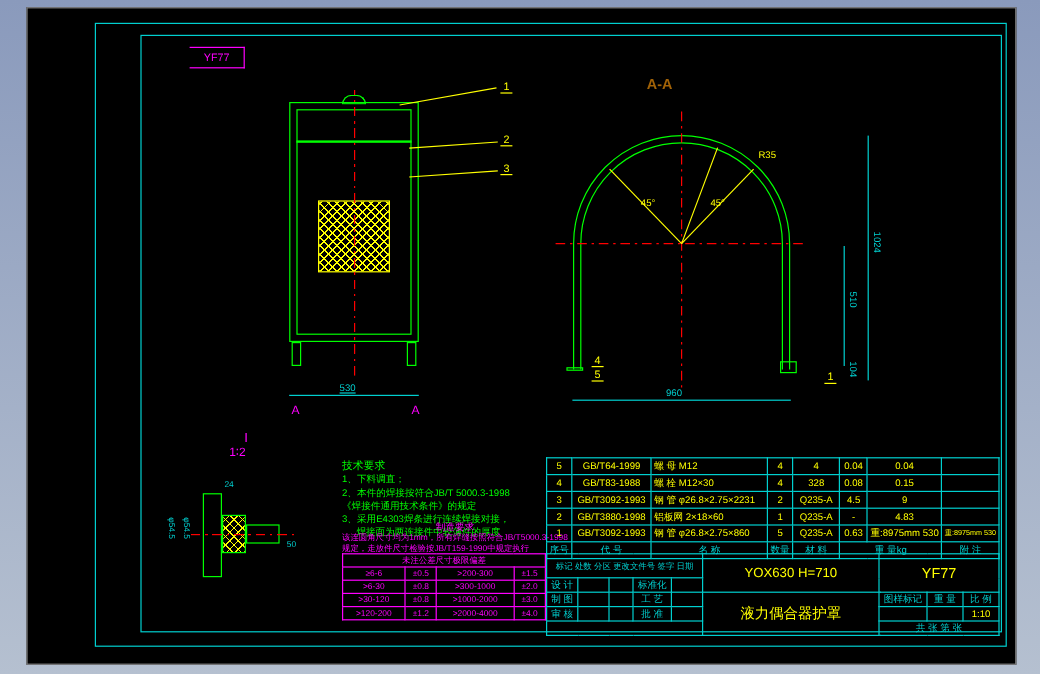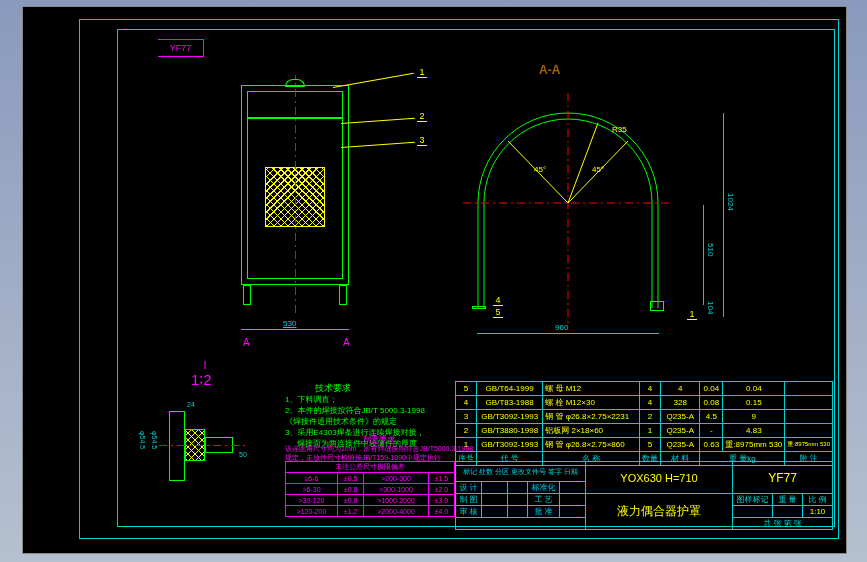--- a/index.html
+++ b/index.html
@@ -242,54 +242,54 @@
       <path d="M 20 225 L 20 120 A 90 90 0 0 1 200 120 L 200 225" stroke="#0f0" fill="none" stroke-width="1"></path>
       <path d="M 26 225 L 26 120 A 84 84 0 0 1 194 120 L 194 225" stroke="#0f0" fill="none" stroke-width="1"></path>
       <line x1="110" y1="10" x2="110" y2="240" stroke="#f00" stroke-dasharray="8,4,2,4" stroke-width="1"></line>
       <line x1="5" y1="120" x2="215" y2="120" stroke="#f00" stroke-dasharray="8,4,2,4" stroke-width="1"></line>
       <line x1="110" y1="120" x2="50" y2="58" stroke="#ff0" stroke-width="1"></line>
       <line x1="110" y1="120" x2="170" y2="58" stroke="#ff0" stroke-width="1"></line>
       <line x1="110" y1="120" x2="140" y2="40" stroke="#ff0" stroke-width="1"></line>
     </svg>
     <div class="dim-text" style="left:76px;top:82px;">45°</div>
     <div class="dim-text" style="left:134px;top:82px;">45°</div>
-    <div class="dim-text" style="left:114px;top:42px;padding-left:40px;">R35</div>
+    <div class="dim-text" style="left:134px;top:42px;padding-left:40px;">R35</div>
     <div class="rect-green" style="left:14px;top:223px;width:14px;height:3px;"></div>
     <div class="rect-green" style="left:192px;top:218px;width:14px;height:10px;"></div>
   </div>
 
   <div class="dim-line-c" style="left:700px;top:106px;width:1px;height:204px;"></div>
   <div class="dim-text-c" style="left:703px;top:186px;writing-mode:vertical-rl;">1024</div>
   <div class="dim-line-c" style="left:680px;top:198px;width:1px;height:100px;"></div>
   <div class="dim-text-c" style="left:683px;top:236px;writing-mode:vertical-rl;">510</div>
   <div class="dim-text-c" style="left:683px;top:294px;writing-mode:vertical-rl;">104</div>
 
   <div class="dim-line-c" style="left:454px;top:326px;width:182px;height:1px;"></div>
   <div class="dim-text-c" style="left:532px;top:316px;">960</div>
 
   <div class="leader-num leader-u" style="left:470px;top:288px;">4</div>
   <div class="leader-num leader-u" style="left:470px;top:300px;">5</div>
   <div class="leader-num leader-u" style="left:664px;top:302px;">1</div>
 
   <div class="magenta-text" style="left:172px;top:352px;font-size:11px;text-align:center;width:20px">I</div>
-  <div class="magenta-text" style="left:168px;top:364px;font-size:15px">1∶2</div>
+  <div class="magenta-text" style="left:168px;top:364px;font-size:10px">1∶2</div>
 
   <div class="part-detail">
     <div class="rect-green" style="left:30px;top:10px;width:16px;height:70px;"></div>
     <div class="hatch-fill rect-green" style="left:46px;top:28px;width:20px;height:32px;"></div>
     <div class="rect-green" style="left:66px;top:36px;width:28px;height:16px;"></div>
     <div class="axis-line" style="left:20px;top:44px;width:90px;"></div>
     <div class="dim-text-c" style="left:0px;top:30px;writing-mode:vertical-rl;font-size:7px">φ54.5</div>
     <div class="dim-text-c" style="left:12px;top:30px;writing-mode:vertical-rl;font-size:7px">φ54.5</div>
     <div class="dim-text-c" style="left:100px;top:50px;font-size:7px">50</div>
     <div class="dim-text-c" style="left:48px;top:0px;font-size:7px">24</div>
   </div>
 
   <div class="notes">
-    <div style="margin-left:30px;font-size:9px">技术要求</div>
+    <div style="font-size:9px">技术要求</div>
     <div>1、下料调直；</div>
     <div>2、本件的焊接按符合JB/T 5000.3-1998</div>
     <div style="">《焊接件通用技术条件》的规定</div>
     <div>3、采用E4303焊条进行连续焊接对接，</div>
     <div style="margin-left:12px">焊接面为两连接件中较薄件的厚度</div>
   </div>
 
   <div class="magenta-notes">
     <div style="text-align:center;font-size:8px">制造要求</div>
     <div>该连圆角尺寸均为1mm，所有焊缝按照符合JB/T5000.3-1998</div>

